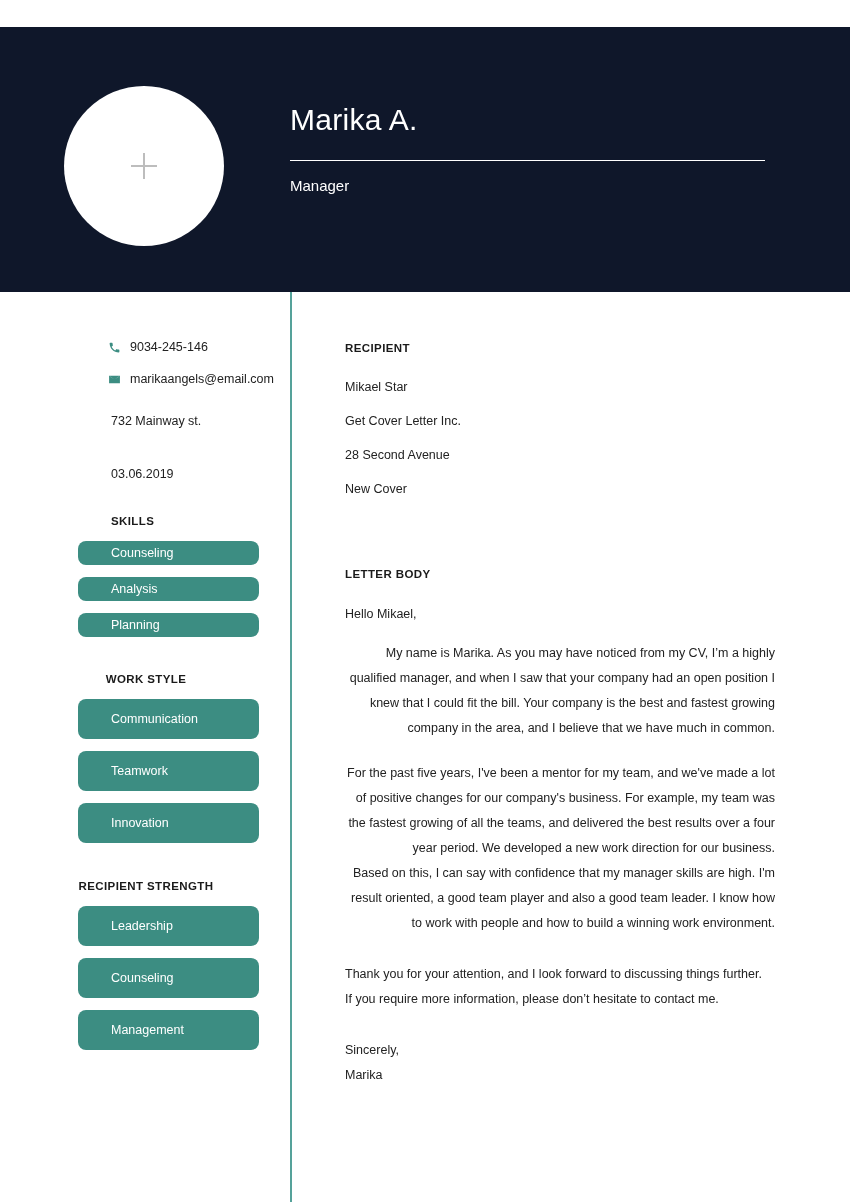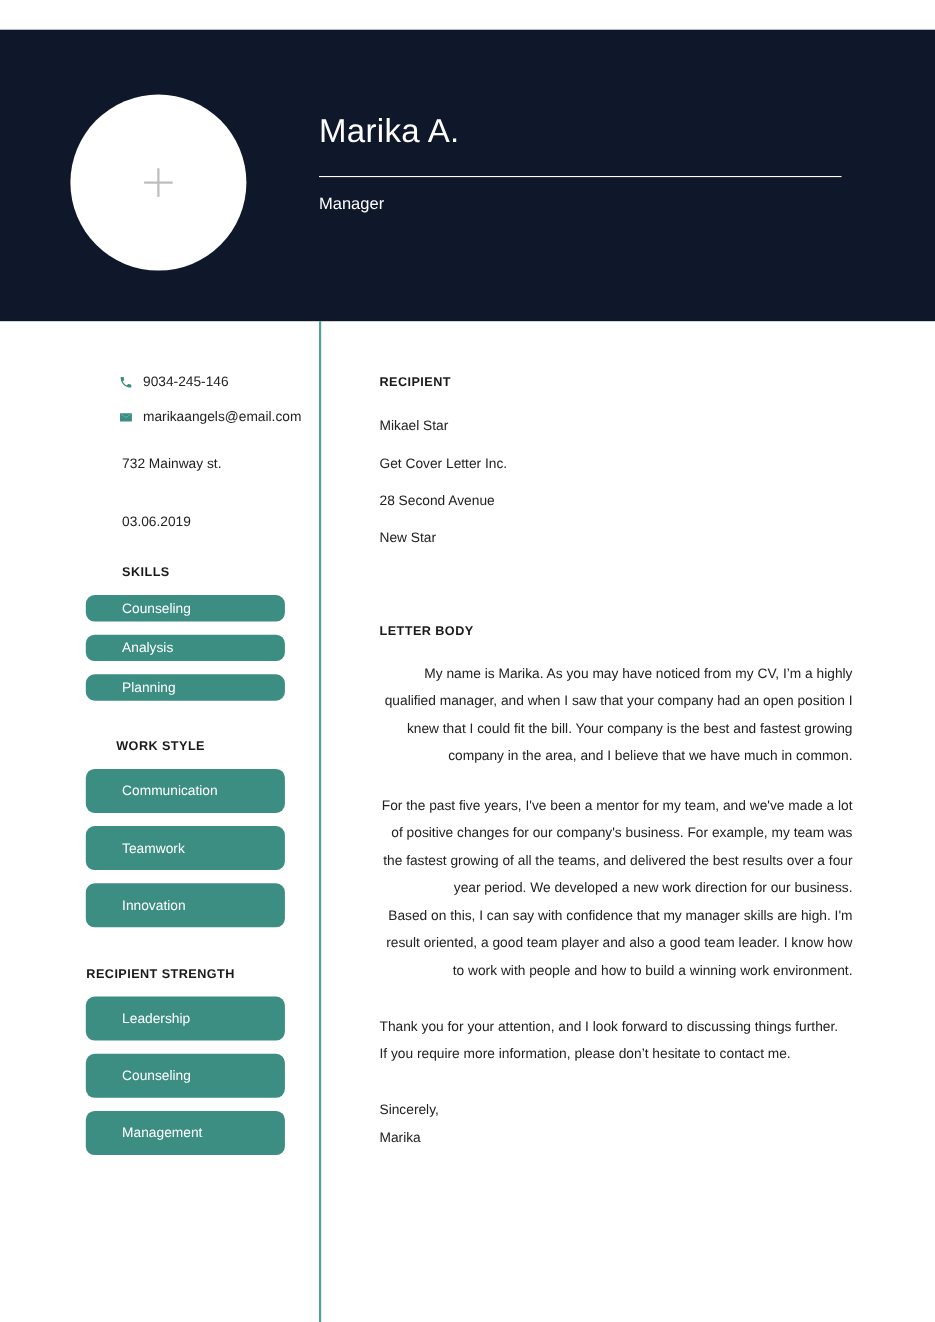--- a/index.html
+++ b/index.html
@@ -294,25 +294,26 @@
 
   </div>
 
   <div class="right-col">
 
     <div class="recipient-block">
       <div class="block-heading">RECIPIENT</div>
       <div class="recipient-line first">Mikael Star</div>
       <div class="recipient-line">Get Cover Letter Inc.</div>
       <div class="recipient-line">28 Second Avenue</div>
-      <div class="recipient-line">New Star</div>
+      <div class="recipient-line">New Cover</div>
     </div>
 
     <div class="letter-block">
       <div class="block-heading">LETTER BODY</div>
+      <div class="salutation">Hello Mikael,</div>
       <div class="para">My name is Marika. As you may have noticed from my CV, I’m a highly qualified manager, and when I saw that your company had an open position I knew that I could fit the bill. Your company is the best and fastest growing company in the area, and I believe that we have much in common.</div>
       <div class="para">For the past five years, I've been a mentor for my team, and we've made a lot of positive changes for our company's business. For example, my team was the fastest growing of all the teams, and delivered the best results over a four year period. We developed a new work direction for our business.</div>
       <div class="para tight">Based on this, I can say with confidence that my manager skills are high. I'm result oriented, a good team player and also a good team leader. I know how to work with people and how to build a winning work environment.</div>
       <div class="closing">Thank you for your attention, and I look forward to discussing things further.<br>If you require more information, please don’t hesitate to contact me.</div>
       <div class="sign-block">
         <div class="sign-line">Sincerely,</div>
         <div class="sign-line">Marika</div>
       </div>
     </div>
 

